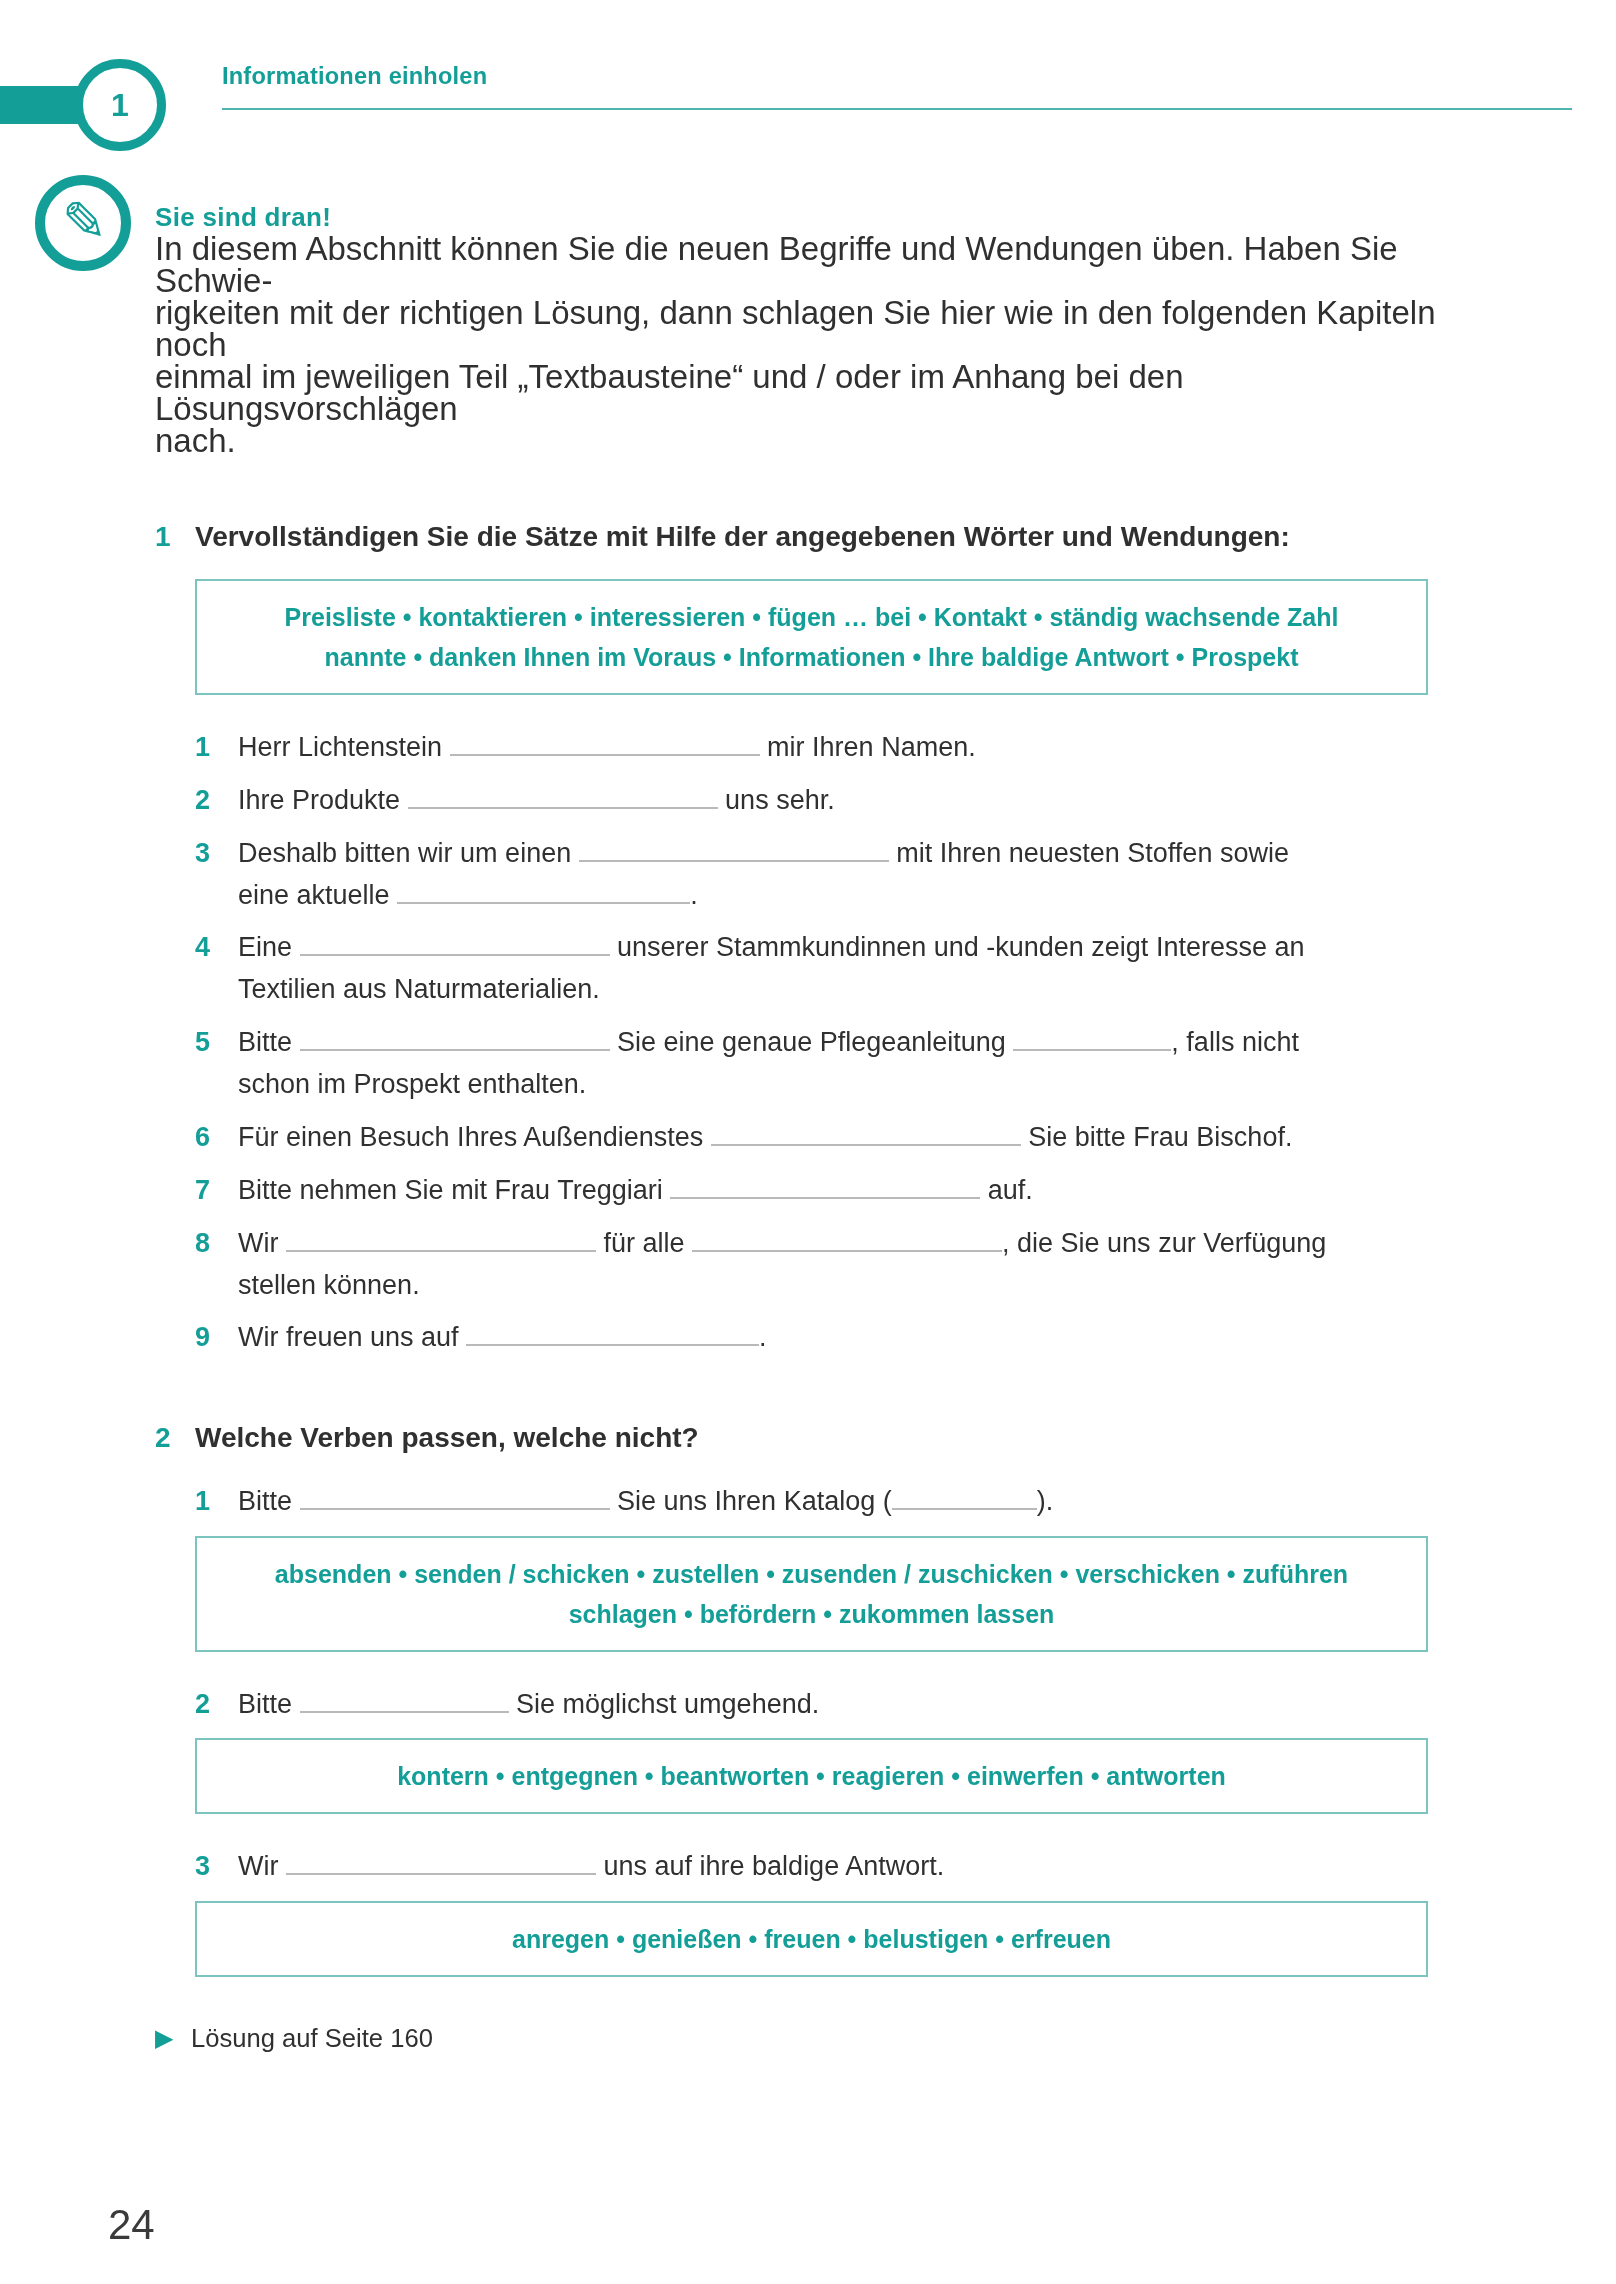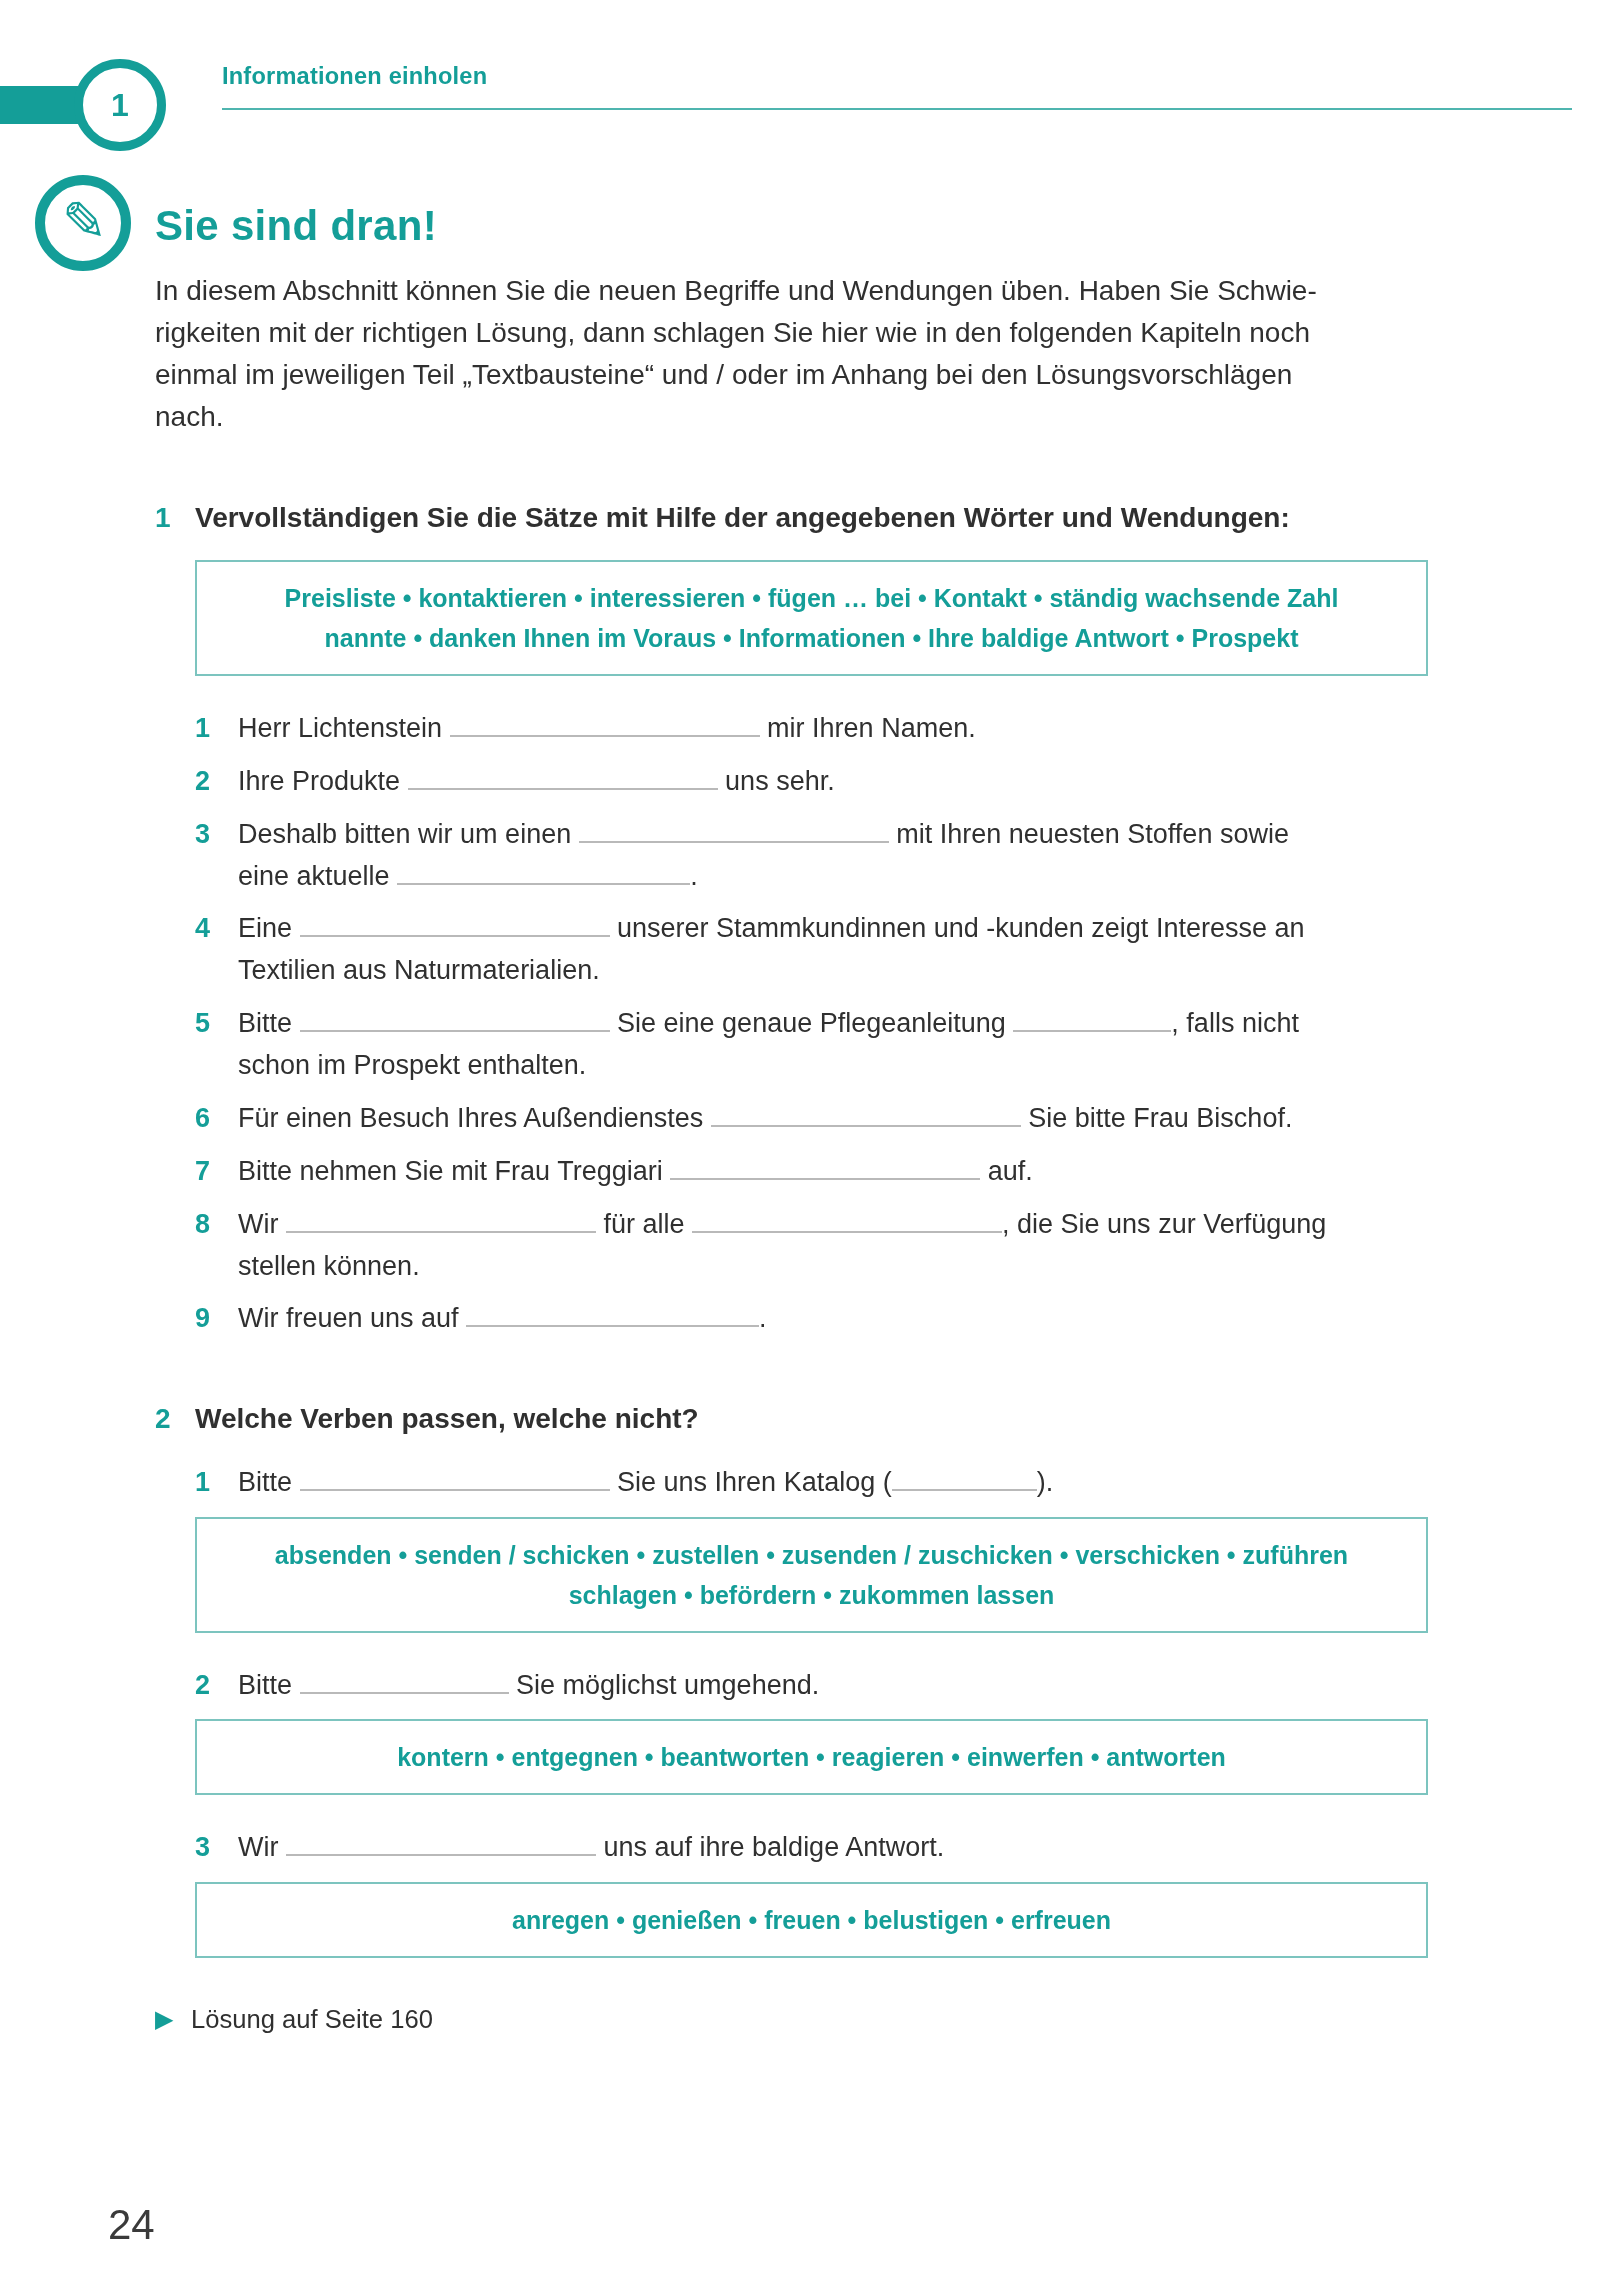--- a/index.html
+++ b/index.html
@@ -26,22 +26,22 @@
   .header-title{position:absolute;left:222px;top:51px;font-size:23.6px;font-weight:bold;color:var(--accent);letter-spacing:0.2px;margin-top:12px;}
   .header-rule{position:absolute;left:222px;right:44px;top:108px;height:2px;background:#4fb5af;}
   
   .intro{position:relative;margin-top:67px;padding:0 155px 0 155px;}
   .pencil-badge{
     position:absolute;left:35px;top:-27px;width:96px;height:96px;background:#fff;
     border:10px solid var(--accent);border-radius:50%;
     display:flex;align-items:center;justify-content:center;
   }
   .pencil-glyph{font-size:54px;line-height:1;color:var(--accent);font-family:"DejaVu Sans",sans-serif;transform:translate(1.3px,-1.3px);}
-  .intro h1{font-size:42px;font-weight:bold;color:var(--accent);margin-bottom:20px;letter-spacing:0.3px;}
-  .intro p{font-size:28px;line-height:42px;white-space:pre-line;}
+  .intro h1{font-size:26px;font-weight:bold;color:var(--accent);letter-spacing:0.3px;}
+  .intro p{font-size:33px;line-height:32px;white-space:pre-line;}
   
   .exercises{padding:0 168px 0 155px;}
   .exercise{margin-top:61px;}
   .ex-head{display:flex;font-size:28px;font-weight:bold;line-height:38px;margin-bottom:23px;}
   .ex-num{flex:0 0 40px;color:var(--accent);}
   .ex-title{flex:1;}
   .wordbox{
     margin:13.5px 20px 31px 40px;border:2px solid var(--box-border);
     padding:16px 22px;text-align:center;
     color:var(--accent);font-weight:bold;font-size:25px;line-height:40px;

